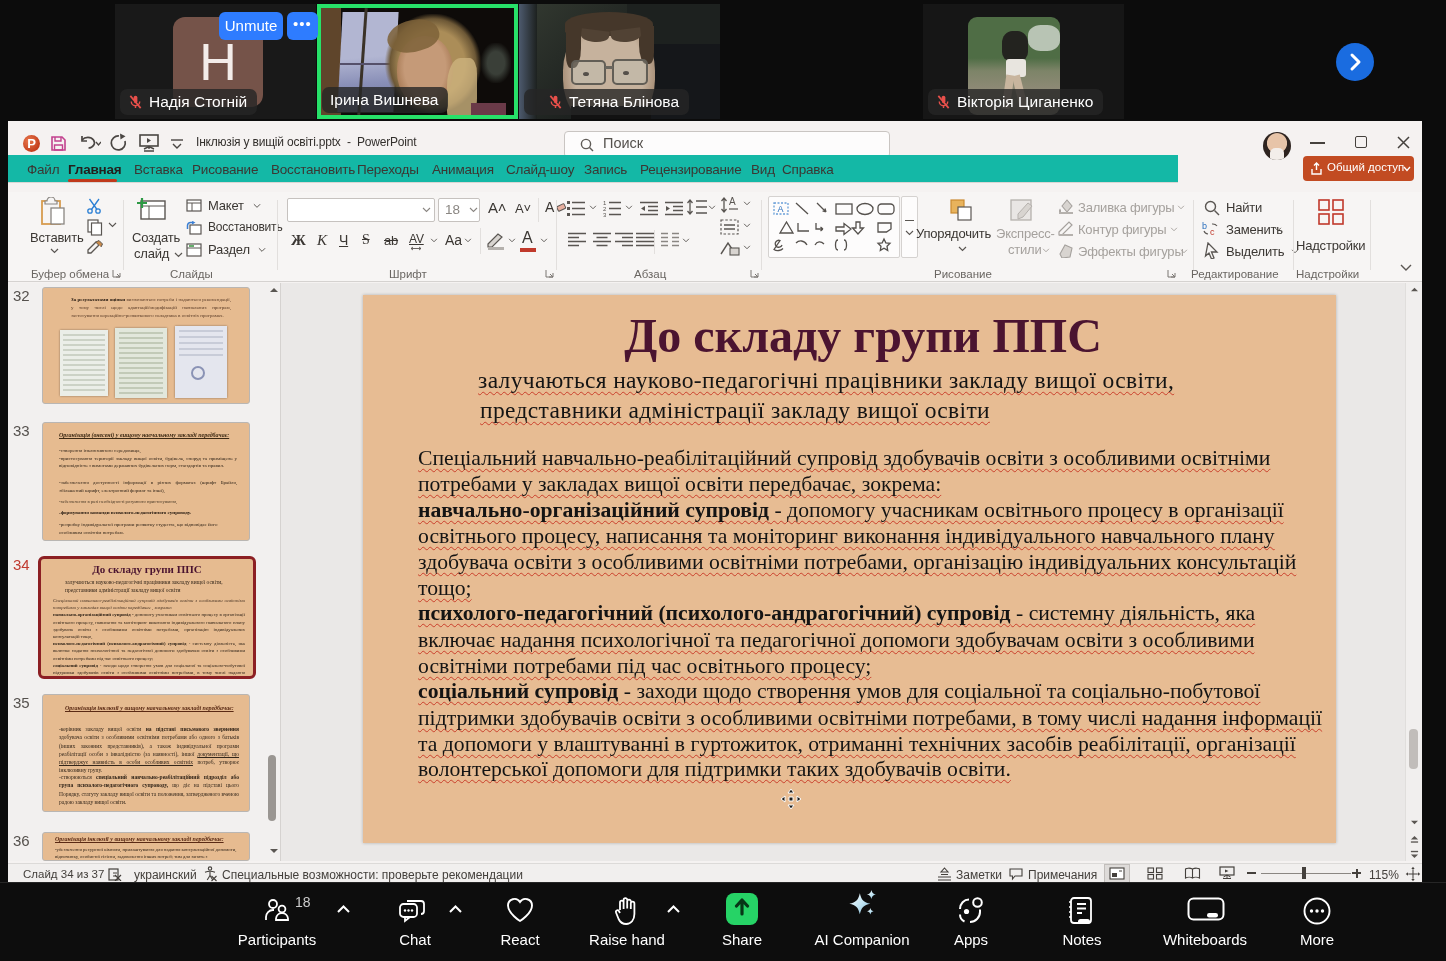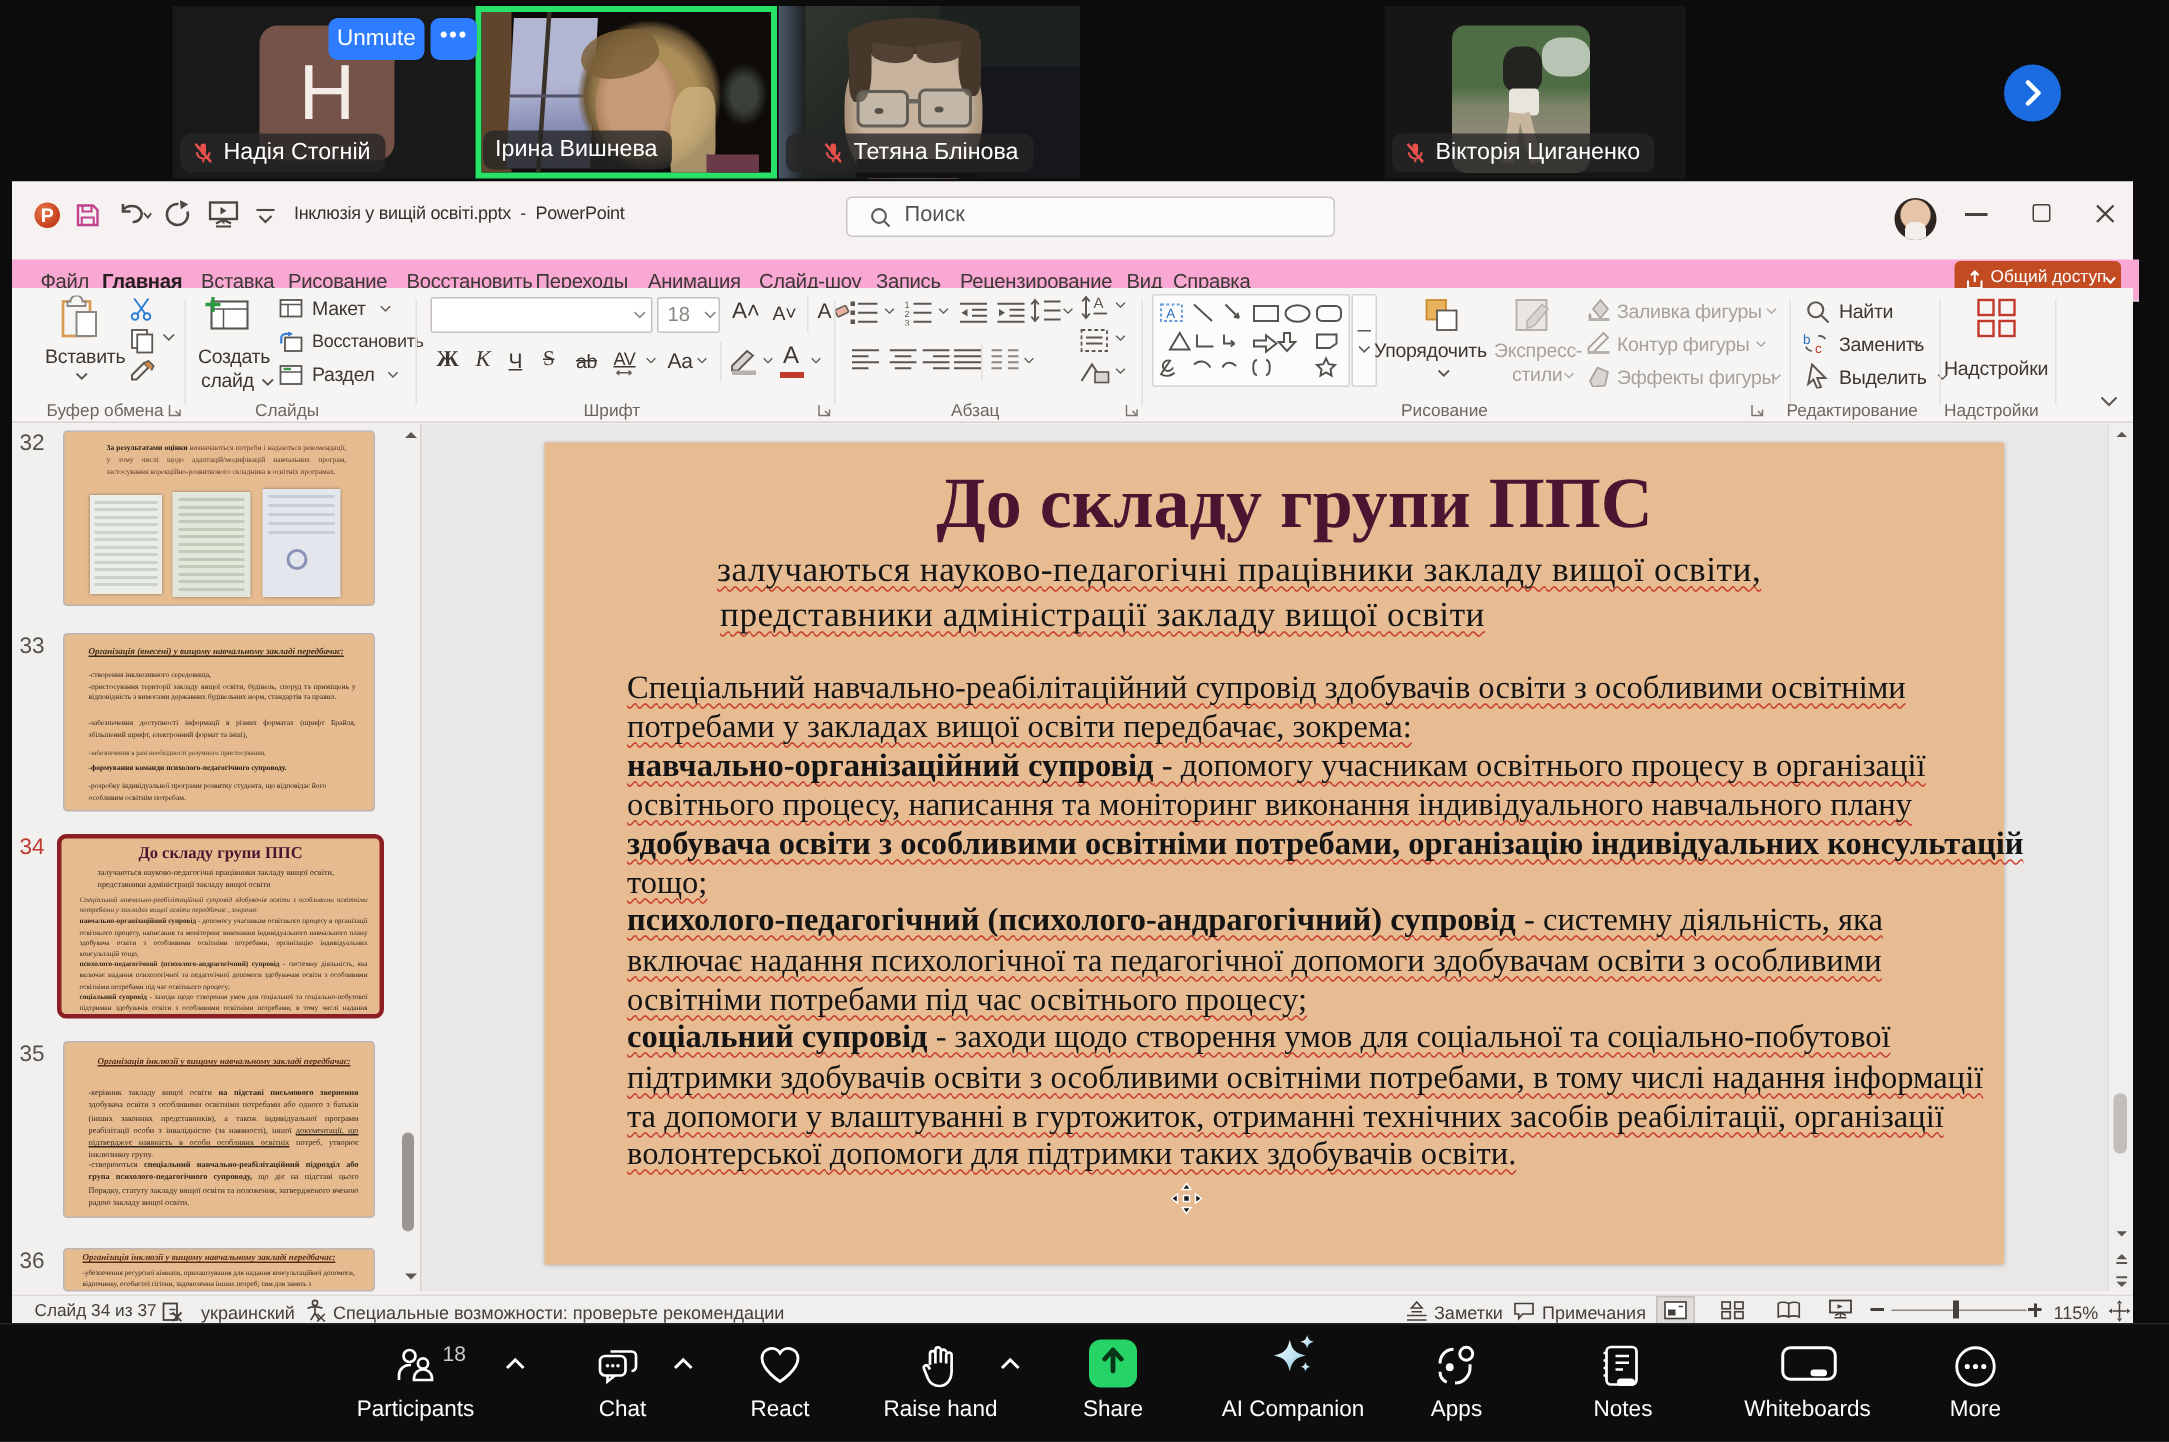--- a/index.html
+++ b/index.html
@@ -11,21 +11,21 @@
   #topstrip { position:absolute; left:0; top:0; width:1446px; height:121px; background:#0c0c0c; }
   .tile { position:absolute; top:4px; width:201px; height:115px; background:#1a1a1a; overflow:hidden; }
   .namepill { position:absolute; left:5px; bottom:4px; height:26px; background:rgba(38,38,38,.8);
     border-radius:7px; color:#fff; font-size:15.5px; line-height:26px; padding:0 10px 0 8px;
     display:flex; align-items:center; gap:6px; white-space:nowrap; }
   .micoff { width:15px; height:16px; flex:0 0 auto; }
 
   
   #win { position:absolute; left:8px; top:121px; width:1414px; height:761px; background:#f5f2f1; }
   #titlebar { position:absolute; left:0; top:0; width:1414px; height:42px; background:#f5f2f1; }
-  #menubar { position:absolute; left:0; top:52px; width:1418px; height:28px; background:#f9a8d4; border-bottom:1px solid #d9d6d4;}
+  #menubar { position:absolute; left:0; top:34px; width:1170px; height:28px; background:#14b8a6; border-bottom:1px solid #d9d6d4;}
   .menuitem { position:absolute; top:7px; font-size:13.5px; letter-spacing:-0.2px; color:#3b3733; }
   #ribbon { position:absolute; left:0; top:71px; width:1414px; height:90px; background:#f7f5f4; border-bottom:1px solid #d5d2d0; }
   .gsep { position:absolute; top:8px; height:70px; width:1px; background:#e2dfdd; }
   .glabel { position:absolute; top:76px; font-size:11.5px; color:#6a6662; white-space:nowrap; }
   .rbtxt { position:absolute; font-size:13px; letter-spacing:-0.2px; color:#3b3733; white-space:nowrap; }
   .gray { color:#a5a19d !important; }
   .combo { position:absolute; background:#fff; border:1px solid #c6c2bf; border-radius:2px; }
 
   
   #content { position:absolute; left:0; top:162px; width:1414px; height:578px; background:#eae8e7; }
@@ -603,21 +603,21 @@
       </div>
 
       <div id="slide" class="serif">
         <div class="abs serif" style="left:0px; top:13px; width:1000px; text-align:center; font-size:48px; font-weight:bold; color:#4b1430; white-space:nowrap;">До складу групи ППС</div>
         <div class="abs serif sq" style="left:115px; top:72px; font-size:23.5px; letter-spacing:0.35px; color:#141414; white-space:nowrap;">залучаються науково-педагогічні працівники закладу вищої освіти,</div>
         <div class="abs serif sq" style="left:117px; top:102px; font-size:23.5px; letter-spacing:0.35px; color:#141414; white-space:nowrap;">представники адміністрації закладу вищої освіти</div>
         <div class="bodyline sq" style="top:151px;">Спеціальний навчально-реабілітаційний супровід здобувачів освіти з особливими освітніми</div>
         <div class="bodyline sq" style="top:203px;"><b>навчально-організаційний супровід</b> - допомогу учасникам освітнього процесу в організації</div>
         <div class="bodyline sq" style="top:177px;">потребами у закладах вищої освіти передбачає, зокрема:</div>
         <div class="bodyline sq" style="top:229px;">освітнього процесу, написання та моніторинг виконання індивідуального навчального плану</div>
-        <div class="bodyline sq" style="top:255px;font-weight:bold;">здобувача освіти з особливими освітніми потребами, організацію індивідуальних консультацій</div>
+        <div class="bodyline sq" style="top:255px;">здобувача освіти з особливими освітніми потребами, організацію індивідуальних консультацій</div>
         <div class="bodyline sq" style="top:281px;">тощо;</div>
         <div class="bodyline sq" style="top:306px;text-align:right;"><b>психолого-педагогічний (психолого-андрагогічний) супровід</b> - системну діяльність, яка</div>
         <div class="bodyline sq" style="top:333px;">включає надання психологічної та педагогічної допомоги здобувачам освіти з особливими</div>
         <div class="bodyline sq" style="top:359px;">освітніми потребами під час освітнього процесу;</div>
         <div class="bodyline sq" style="top:384px;"><b>соціальний супровід</b> - заходи щодо створення умов для соціальної та соціально-побутової</div>
         <div class="bodyline sq" style="top:411px;">підтримки здобувачів освіти з особливими освітніми потребами, в тому числі надання інформації</div>
         <div class="bodyline sq" style="top:437px;">та допомоги у влаштуванні в гуртожиток, отриманні технічних засобів реабілітації, організації</div>
         <div class="bodyline sq" style="top:462px;">волонтерської допомоги для підтримки таких здобувачів освіти.</div>
 
         <svg class="abs" style="left:417px; top:493px;" width="22" height="22" viewBox="0 0 22 22">

